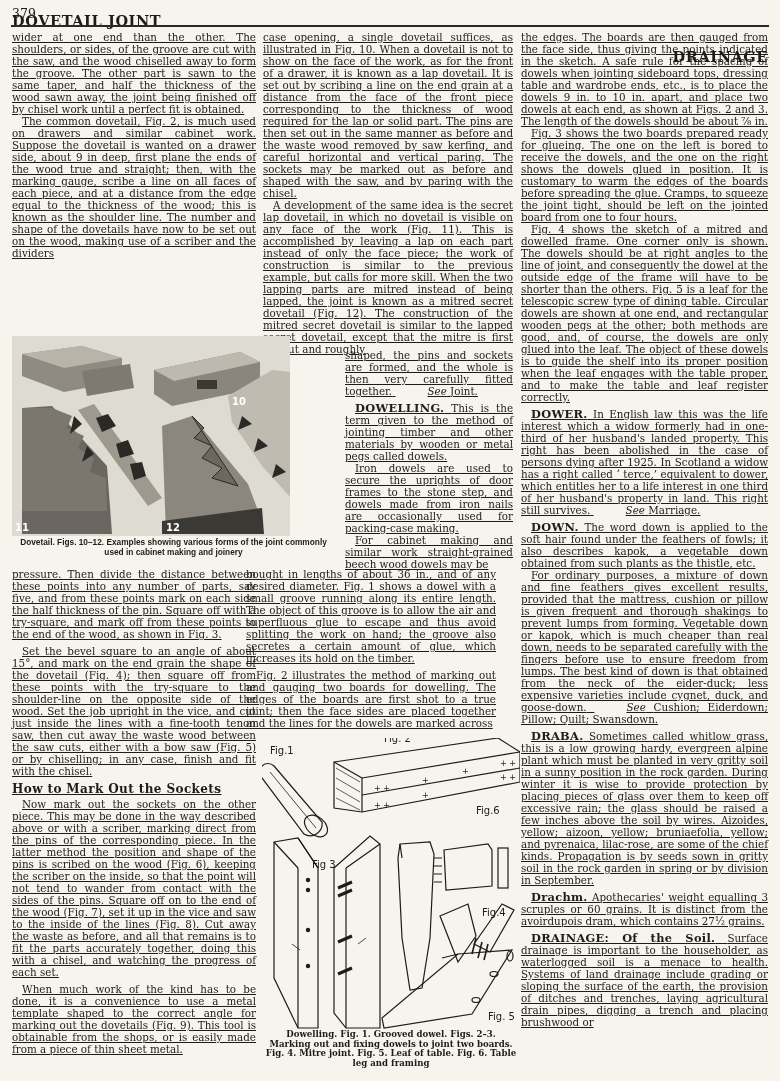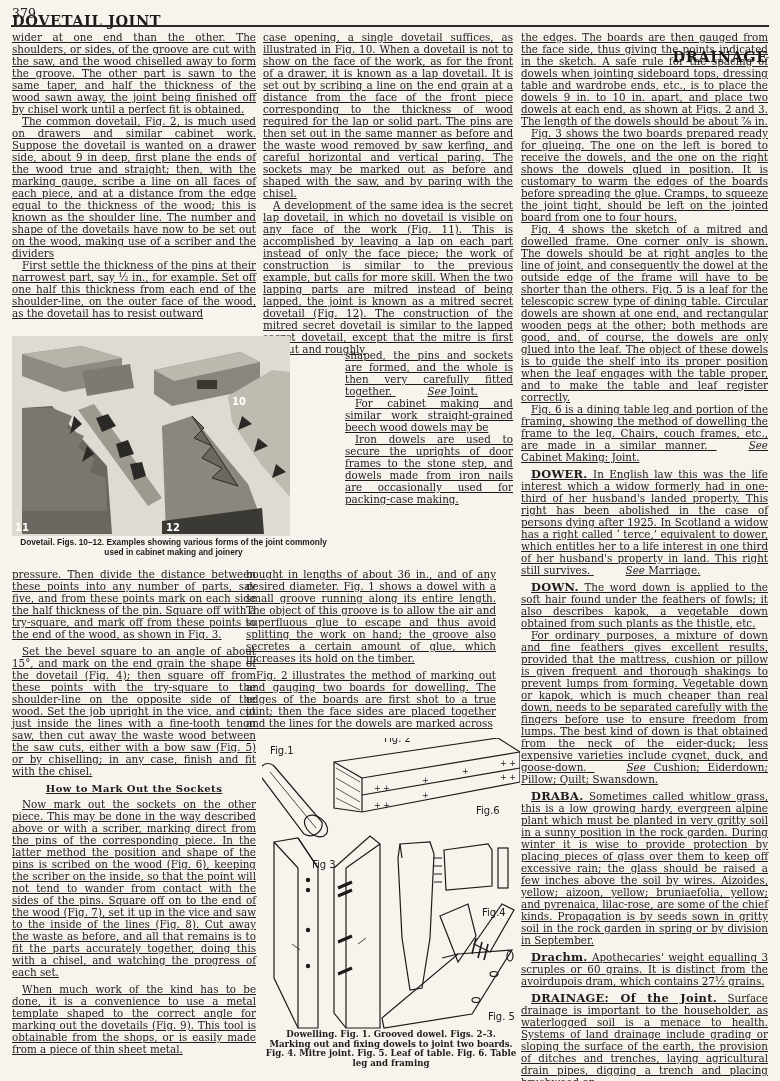--- a/index.html
+++ b/index.html
@@ -21,21 +21,21 @@
   .rule { position: absolute; top: 25px; left: 11px; right: 11px; height: 2px; background: #2a2926; }
 
   .col {
     position: absolute; font-size: 10.35px; line-height: 12px;
     text-align: justify; hyphens: none; text-decoration: underline;
   }
   .col p { margin: 0; text-indent: 10px; }
   .col p.noind { text-indent: 0; }
   .col p.sp { margin-top: 5px; }
   .col .head { font-weight: bold; font-size: 11.4px; letter-spacing: 0.3px; }
-  .col .sub { text-align: center; font-weight: bold; font-size: 10px; letter-spacing: 0.4px; margin: 6px 0 3px; text-indent: 0; }
+  .col .sub { font-weight: bold; font-size: 12px; letter-spacing: 0.4px; margin: 6px 0 3px; text-indent: 0; }
   i { font-style: italic; padding-left: 32px; }
 
   
   .photo {
     position: absolute; left: 12px; top: 336px; width: 278px; height: 200px;
     background: #d9d6cd; overflow: hidden;
   }
   .photo-cap {
     position: absolute; left: 12px; top: 538px; width: 323px;
     font-family: Liberation Sans, sans-serif;
@@ -58,32 +58,32 @@
   <div class="hdr">
     <span class="l">DOVETAIL JOINT</span>
     <span class="c">379</span>
     <span class="r">DRAINAGE</span>
   </div>
   <div class="rule"></div>
 
   <div class="col" style="left:12px; top:31px; width:244px;">
     <p class="noind">wider at one end than the other. The shoulders, or sides, of the groove are cut with the saw, and the wood chiselled away to form the groove. The other part is sawn to the same taper, and half the thickness of the wood sawn away, the joint being finished off by chisel work until a perfect fit is obtained.</p>
     <p>The common dovetail, Fig. 2, is much used on drawers and similar cabinet work. Suppose the dovetail is wanted on a drawer side, about 9 in deep, first plane the ends of the wood true and straight; then, with the marking gauge, scribe a line on all faces of each piece, and at a distance from the edge equal to the thickness of the wood; this is known as the shoulder line. The number and shape of the dovetails have now to be set out on the wood, making use of a scriber and the dividers</p>
-    <p>First settle the thickness of the pins at their narrowest part, say ½ in., for example. Set off one half this thickness from each end of the shoulder-line, on the outer face of the wood, as the dovetail has to resist outward</p>
   </div>
 
   <div class="col" style="left:263px; top:31px; width:250px;">
     <p class="noind">case opening, a single dovetail suffices, as illustrated in Fig. 10. When a dovetail is not to show on the face of the work, as for the front of a drawer, it is known as a lap dovetail. It is set out by scribing a line on the end grain at a distance from the face of the front piece corresponding to the thickness of wood required for the lap or solid part. The pins are then set out in the same manner as before and the waste wood removed by saw kerfing, and careful horizontal and vertical paring. The sockets may be marked out as before and shaped with the saw, and by paring with the chisel.</p>
     <p>A development of the same idea is the secret lap dovetail, in which no dovetail is visible on any face of the work (Fig. 11). This is accomplished by leaving a lap on each part instead of only the face piece; the work of construction is similar to the previous example, but calls for more skill. When the two lapping parts are mitred instead of being lapped, the joint is known as a mitred secret dovetail (Fig. 12). The construction of the mitred secret dovetail is similar to the lapped secret dovetail, except that the mitre is first set out and roughly</p>
   </div>
 
   <div class="col" style="left:345px; top:349px; width:168px;">
     <p class="noind"><span>shaped, the pins and sockets are formed, and the whole is then very carefully fitted together.</span> <i>See</i> <span>Joint.</span></p>
+    <p class="sp"><span class="head">DOWELLING.</span> <span>This is the term given to the method of jointing timber and other materials by wooden or metal pegs called dowels.</span></p>
+    <p>Iron dowels are used to secure the uprights of door frames to the stone step, and dowels made from iron nails are occasionally used for packing-case making.</p>
     <p>For cabinet making and similar work straight-grained beech wood dowels may be</p>
-    <p>Iron dowels are used to secure the uprights of door frames to the stone step, and dowels made from iron nails are occasionally used for packing-case making.</p>
   </div>
 
   <div class="photo">
     <svg width="323" height="200" viewBox="0 0 323 200">
       <rect width="323" height="200" fill="#dedbd2"></rect>
 
       <polygon points="10,18 70,10 110,22 110,45 52,56 10,40" fill="#8f8b83"></polygon>
       <polygon points="10,18 70,10 110,22 52,32" fill="#b8b4aa"></polygon>
       <polygon points="70,35 118,28 122,52 75,60" fill="#7e7a72"></polygon>
       <polygon points="142,34 228,16 248,26 248,52 160,70 142,58" fill="#8a867e"></polygon>
@@ -192,27 +192,26 @@
         <text x="214" y="76">Fig.6</text>
       </g>
     </svg>
   </div>
   <div class="draw-cap">Dowelling. Fig. 1. Grooved dowel. Figs. 2–3. Marking out and fixing dowels to joint two boards. Fig. 4. Mitre joint. Fig. 5. Leaf of table. Fig. 6. Table leg and framing</div>
 
   <div class="col" style="left:521px; top:31px; width:247px;">
     <p class="noind">the edges. The boards are then gauged from the face side, thus giving the points indicated in the sketch. A safe rule for the spacing of dowels when jointing sideboard tops, dressing table and wardrobe ends, etc., is to place the dowels 9 in. to 10 in. apart, and place two dowels at each end, as shown at Figs. 2 and 3. The length of the dowels should be about ⅞ in.</p>
     <p>Fig. 3 shows the two boards prepared ready for glueing. The one on the left is bored to receive the dowels, and the one on the right shows the dowels glued in position. It is customary to warm the edges of the boards before spreading the glue. Cramps, to squeeze the joint tight, should be left on the jointed board from one to four hours.</p>
     <p>Fig. 4 shows the sketch of a mitred and dowelled frame. One corner only is shown. The dowels should be at right angles to the line of joint, and consequently the dowel at the outside edge of the frame will have to be shorter than the others. Fig. 5 is a leaf for the telescopic screw type of dining table. Circular dowels are shown at one end, and rectangular wooden pegs at the other; both methods are good, and, of course, the dowels are only glued into the leaf. The object of these dowels is to guide the shelf into its proper position when the leaf engages with the table proper, and to make the table and leaf register correctly.</p>
-    <p><span>Fig. 6 is a dining table leg and portion of the framing, showing the method of dowelling the frame to the leg. Chairs, couch frames, etc., are made in a similar manner.</span> <i>See</i> <span>Cabinet Making: Joint.</span></p>
 
     <p class="sp"><span class="head">DOWER.</span> <span>In English law this was the life interest which a widow formerly had in one-third of her husband's landed property. This right has been abolished in the case of persons dying after 1925. In Scotland a widow has a right called ‘ terce,’ equivalent to dower, which entitles her to a life interest in one third of her husband's property in land. This right still survives.</span> <i>See</i> <span>Marriage.</span></p>
 
     <p class="sp"><span class="head">DOWN.</span> <span>The word down is applied to the soft hair found under the feathers of fowls; it also describes kapok, a vegetable down obtained from such plants as the thistle, etc.</span></p>
     <p><span>For ordinary purposes, a mixture of down and fine feathers gives excellent results, provided that the mattress, cushion or pillow is given frequent and thorough shakings to prevent lumps from forming. Vegetable down or kapok, which is much cheaper than real down, needs to be separated carefully with the fingers before use to ensure freedom from lumps. The best kind of down is that obtained from the neck of the eider-duck; less expensive varieties include cygnet, duck, and goose-down.</span> <i>See</i> <span>Cushion; Eiderdown; Pillow; Quilt; Swansdown.</span></p>
 
     <p class="sp"><span class="head">DRABA.</span> <span>Sometimes called whitlow grass, this is a low growing hardy, evergreen alpine plant which must be planted in very gritty soil in a sunny position in the rock garden. During winter it is wise to provide protection by placing pieces of glass over them to keep off excessive rain; the glass should be raised a few inches above the soil by wires. Aizoides, yellow; aizoon, yellow; bruniaefolia, yellow; and pyrenaica, lilac-rose, are some of the chief kinds. Propagation is by seeds sown in gritty soil in the rock garden in spring or by division in September.</span></p>
 
     <p class="sp"><span class="head">Drachm.</span> <span>Apothecaries' weight equalling 3 scruples or 60 grains. It is distinct from the avoirdupois dram, which contains 27½ grains.</span></p>
 
-    <p class="sp"><span class="head">DRAINAGE: Of the Joint.</span> <span>Surface drainage is important to the householder, as waterlogged soil is a menace to health. Systems of land drainage include grading or sloping the surface of the earth, the provision of ditches and trenches, laying agricultural drain pipes, digging a trench and placing brushwood or</span></p>
+    <p class="sp"><span class="head">DRAINAGE: Of the Soil.</span> <span>Surface drainage is important to the householder, as waterlogged soil is a menace to health. Systems of land drainage include grading or sloping the surface of the earth, the provision of ditches and trenches, laying agricultural drain pipes, digging a trench and placing brushwood or</span></p>
   </div>
 
 </div>
 
 </body></html>

